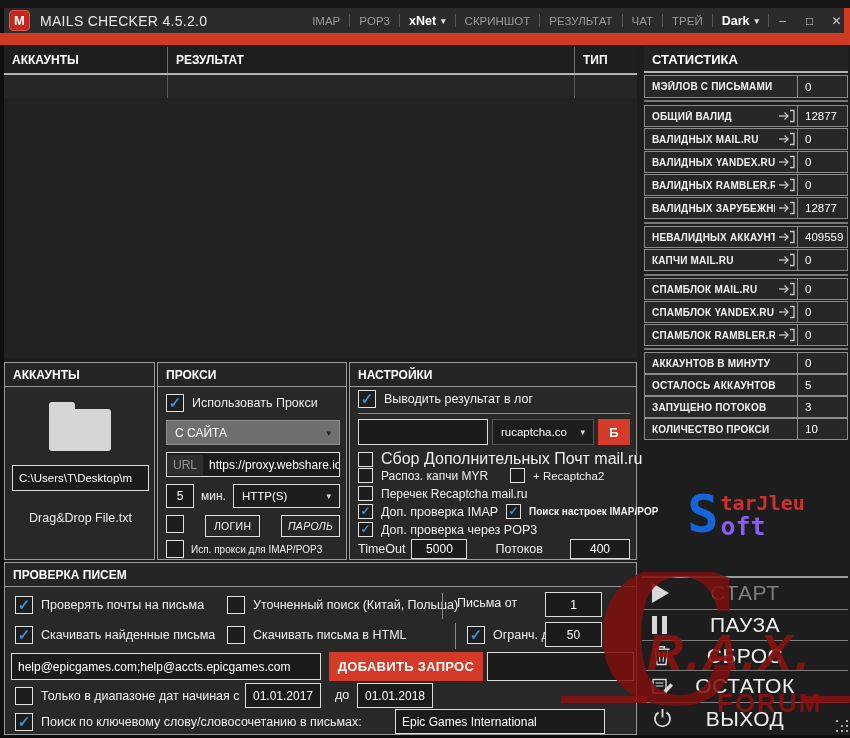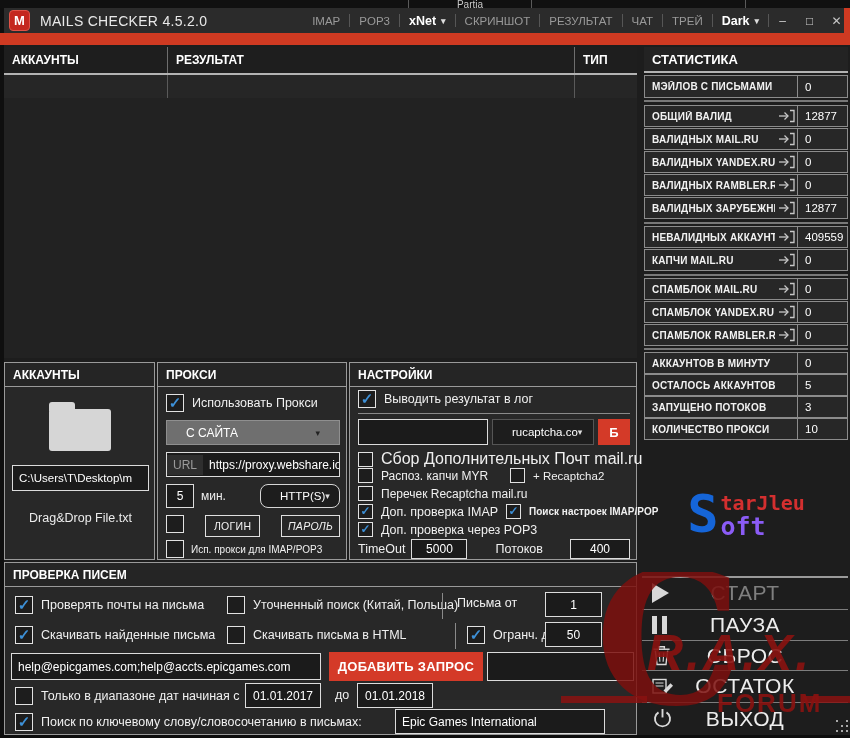--- a/index.html
+++ b/index.html
@@ -48,21 +48,21 @@
       align-items:center;justify-content:center;flex:none;box-sizing:border-box;}
   .cb .tick{color:#3d90d7;font-weight:bold;font-size:15px;line-height:1;display:none;margin-top:-1px;}
   .cb.checked .tick{display:block;}
   .cb.sm{width:15px;height:15px;}
   .cb.sm .tick{font-size:12px;}
   .cbrow{position:absolute;display:flex;align-items:center;gap:8px;color:#f0f0f0;font-size:12.5px;white-space:nowrap;}
 
   .inp{background:#1b1b1b;border:1px solid #dcdcdc;color:#fff;font-family:"Liberation Sans",sans-serif;
        font-size:12px;padding:0 6px;box-sizing:border-box;outline:none;}
   .inp.center{text-align:center;padding:0 2px;}
-  .select{display:flex;align-items:center;justify-content:space-between;padding:0 19px;background:#1d1d1d;
+  .select{display:flex;align-items:center;justify-content:space-between;padding:0 8px;background:#1d1d1d;
           border:1px solid #d6d6d6;color:#fff;font-size:12px;box-sizing:border-box;}
   .select .caret{font-size:9px;color:#ddd;}
   .select.light{background:#6f6f6f;border-color:#8f8f8f;}
   .select.light .caret{color:#222;}
   .select.borderless{border-color:#555;}
   .obtn{border:1px solid #e0e0e0;color:#f2f2f2;font-size:10.5px;display:flex;align-items:center;
         justify-content:center;background:transparent;box-sizing:border-box;letter-spacing:.3px;}
   .redbtn{background:#d43a28;color:#fff;border:none;display:flex;align-items:center;justify-content:center;
           font-weight:bold;box-sizing:border-box;}
 
@@ -118,24 +118,20 @@
   .urlfield{display:flex;align-items:center;background:#1b1b1b;border:1px solid #dcdcdc;box-sizing:border-box;
             overflow:hidden;white-space:nowrap;}
   .urlfield .pfx{color:#9a9a9a;font-size:12px;background:#2e2e2e;padding:3px 6px;margin-right:6px;flex:none;}
   .urlfield .uval{color:#fff;font-size:12px;overflow:hidden;}
 </style>
 </head>
 <body>
 
 <div id="root">
 
-  <div class="abs bgstrip">
-    <span class="bgtab">Partia</span>
-    <span class="bgsep" style="left:745px;"></span>
-  </div>
   <div class="abs leftsliver"></div>
 
   <div class="abs titlebar">
     <div class="applogo">
         <span>M</span>
       </div>
     <div class="apptitle">MAILS CHECKER 4.5.2.0</div>
     <div class="tspacer"></div>
     <div class="mi">IMAP</div>
     <div class="msep"></div>
@@ -199,21 +195,21 @@
       <span>С САЙТА</span>
       <span class="caret">▾</span>
     </div>
     <div class="urlfield abs" style="left:8px;top:89px;width:174px;height:25px;">
       <span class="pfx">URL</span>
       <span class="uval">https://proxy.webshare.io</span>
     </div>
     <div class="abs" style="left:8px;top:121px;width:174px;height:24px;display:flex;align-items:center;gap:7px;">
       <input class="inp center" style="width: 28px; height: 24px;" value="5">
       <span style="color:#f0f0f0;font-size:12px;">мин.</span>
-      <div class="select" style="width:80px;height:24px;margin-left:auto;border-radius:8px;">
+      <div class="select" style="width:107px;height:24px;margin-left:auto;">
         <span style="font-size:11.5px;">HTTP(S)</span>
         <span class="caret">▾</span>
       </div>
     </div>
     <div class="abs" style="left:8px;top:152px;width:174px;height:22px;display:flex;gap:21px;">
       <span class="cb"></span>
       <div class="obtn" style="width:60px;height:22px;">ЛОГИН</div>
       <div class="obtn" style="width:64px;height:22px;font-style:italic;">ПАРОЛЬ</div>
     </div>
     <div class="cbrow" style="left:8px;top:177px;gap:7px;font-size:10px;">

